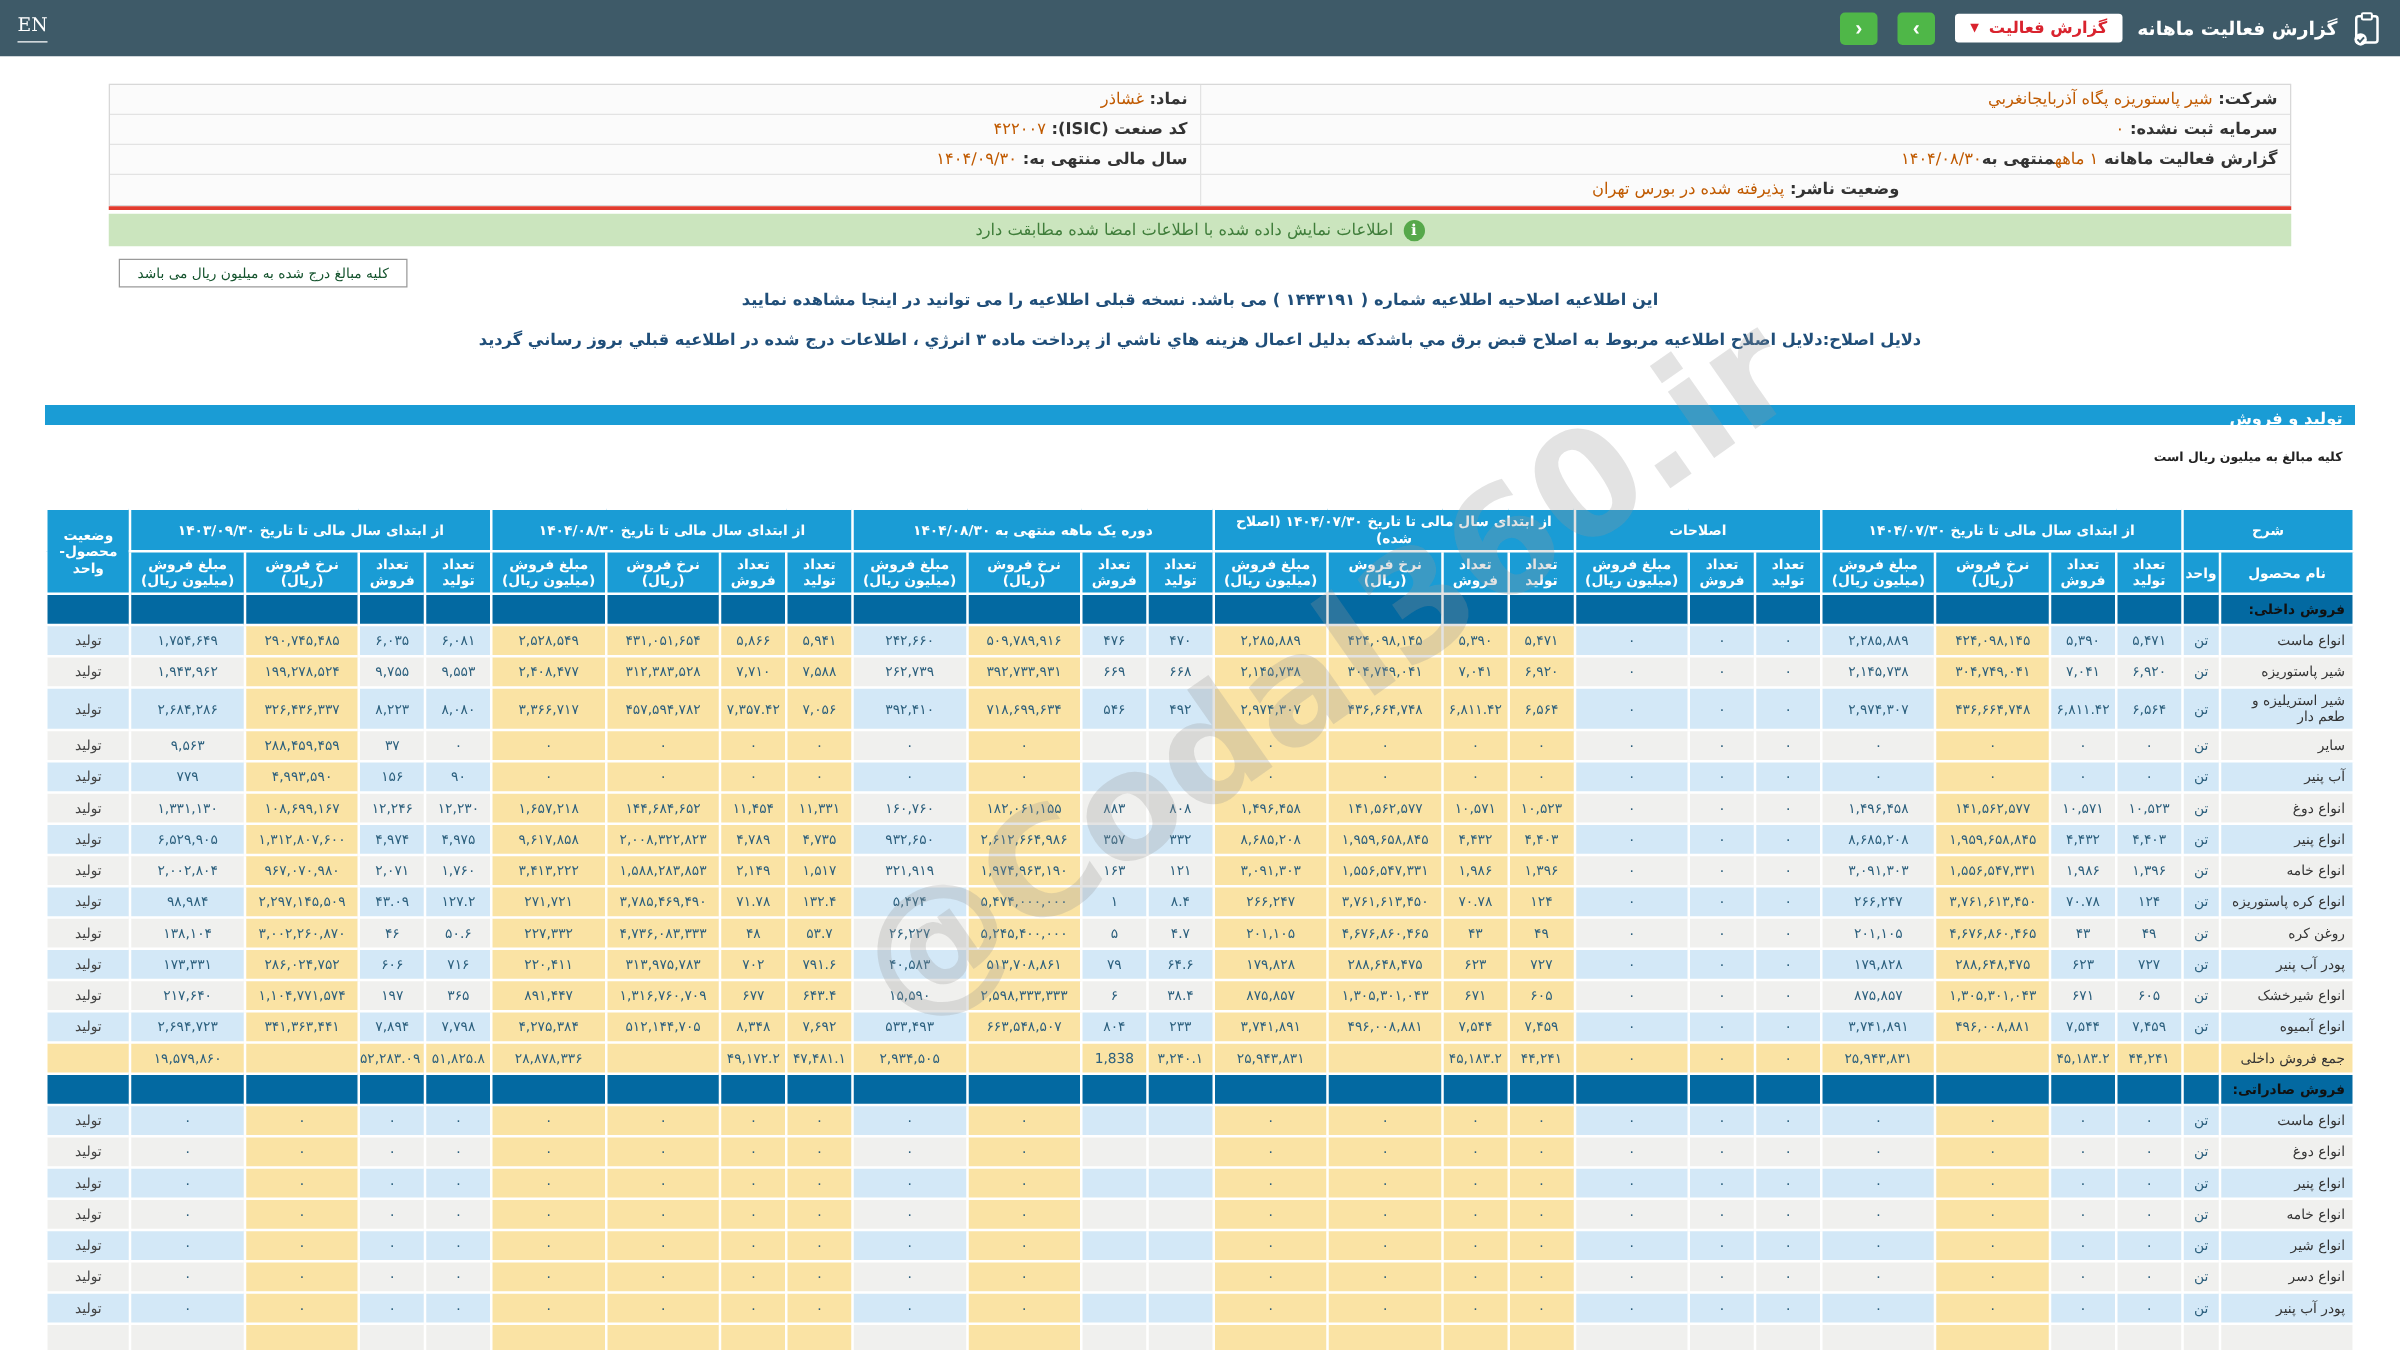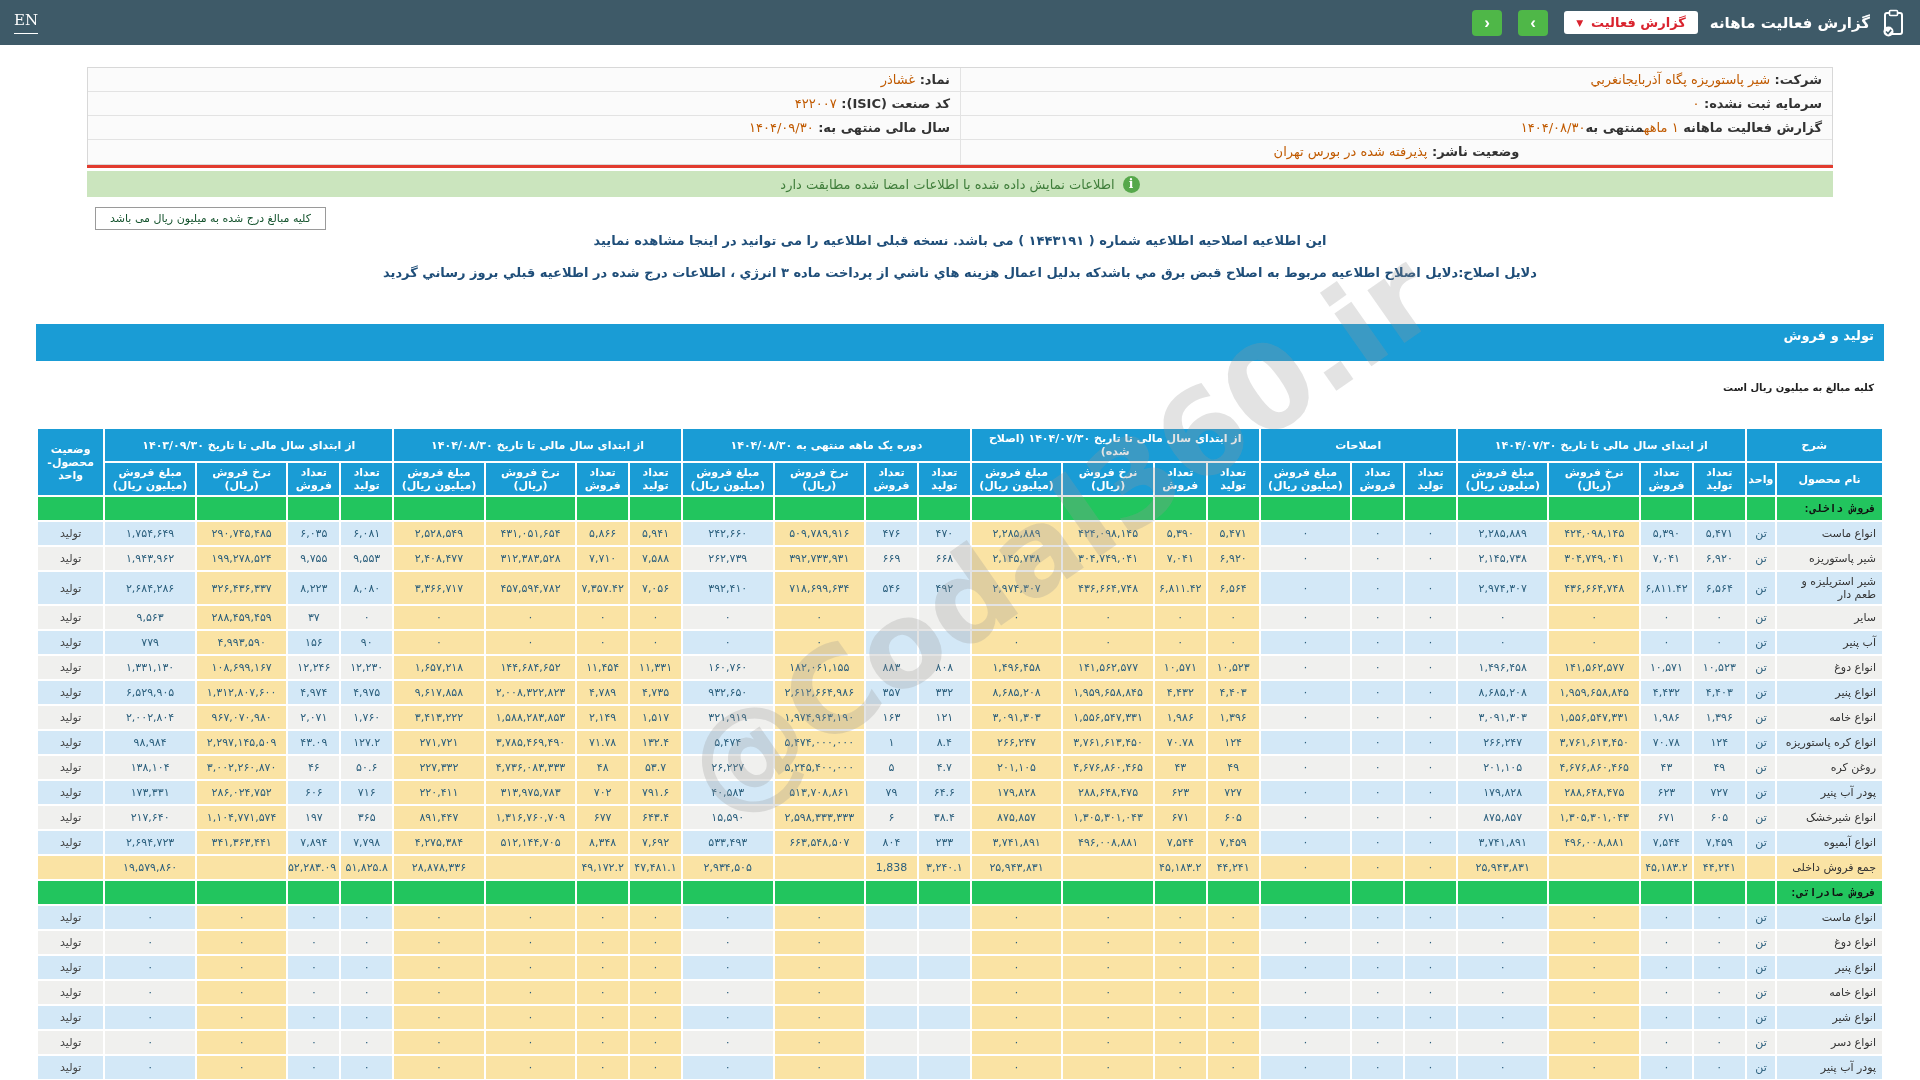--- a/index.html
+++ b/index.html
@@ -36,35 +36,35 @@
            font-size:12px; font-weight:bold; text-align:center; line-height:17px;
            font-family:"DejaVu Serif", serif; }
   
   .midzone { position:relative; }
   .amounts-box { position:absolute; left:95px; top:10px; border:1px solid #9a9a9a;
                  padding:4px 14px; font-size:11px; color:#14532d; background:#fff; }
   .notice { text-align:center; font-size:13px; font-weight:bold; color:#1F4E79; }
   .n1 { padding-top:36px; }
   .n2 { padding-top:17px; }
   
-  .secbar { margin:44px 36px 0 36px; height:37px; background:#1A9CD5; color:#fff;
+  .secbar { margin:44px 36px 0 36px; height:16px; background:#1A9CD5; color:#fff;
             font-size:13px; font-weight:bold; line-height:24px; padding:0 10px; }
   .subrow { margin:0 36px; padding:21px 10px 4px 10px; font-size:10px; font-weight:bold; color:#222; }
   
   .twrap { margin:30px 36px 0 36px; }
   table { border-collapse:collapse; table-layout:fixed; width:1848px; background:#fff; }
   th { background:#1A9CD5; color:#fff; font-size:11px; font-weight:bold;
        border:2px solid #fff; padding:3px 2px; text-align:center; vertical-align:middle;}
   td { border:2px solid #fff; padding:3px 3px; font-size:11px; text-align:center;
        color:#2B5F7D; vertical-align:middle; height:25px; }
   td.n { text-align:right; padding-right:6px; color:#333; }
   td.od { background:#D3E8F7; }
   td.ev { background:#F0F0EE; }
   td.r, td.h { background:#FAE3A4; }
-  tr.grp td { background:#22c55e;font-family:Liberation Mono, monospace; }
+  tr.grp td { background:#0369a1; }
   tr.grp td.n { font-weight:bold; color:#111; }
   tr.tot td { background:#FAE3A4; }
   td.st { color:#444; }
   
   .wm { position:absolute; left:660px; top:730px; font-size:118px; font-weight:bold;
         color:rgba(150,150,150,0.27); transform:rotate(-35deg); transform-origin:0 0;
         pointer-events:none; z-index:9; direction:ltr; white-space:nowrap;}
 </style>
 </head>
 <body>

